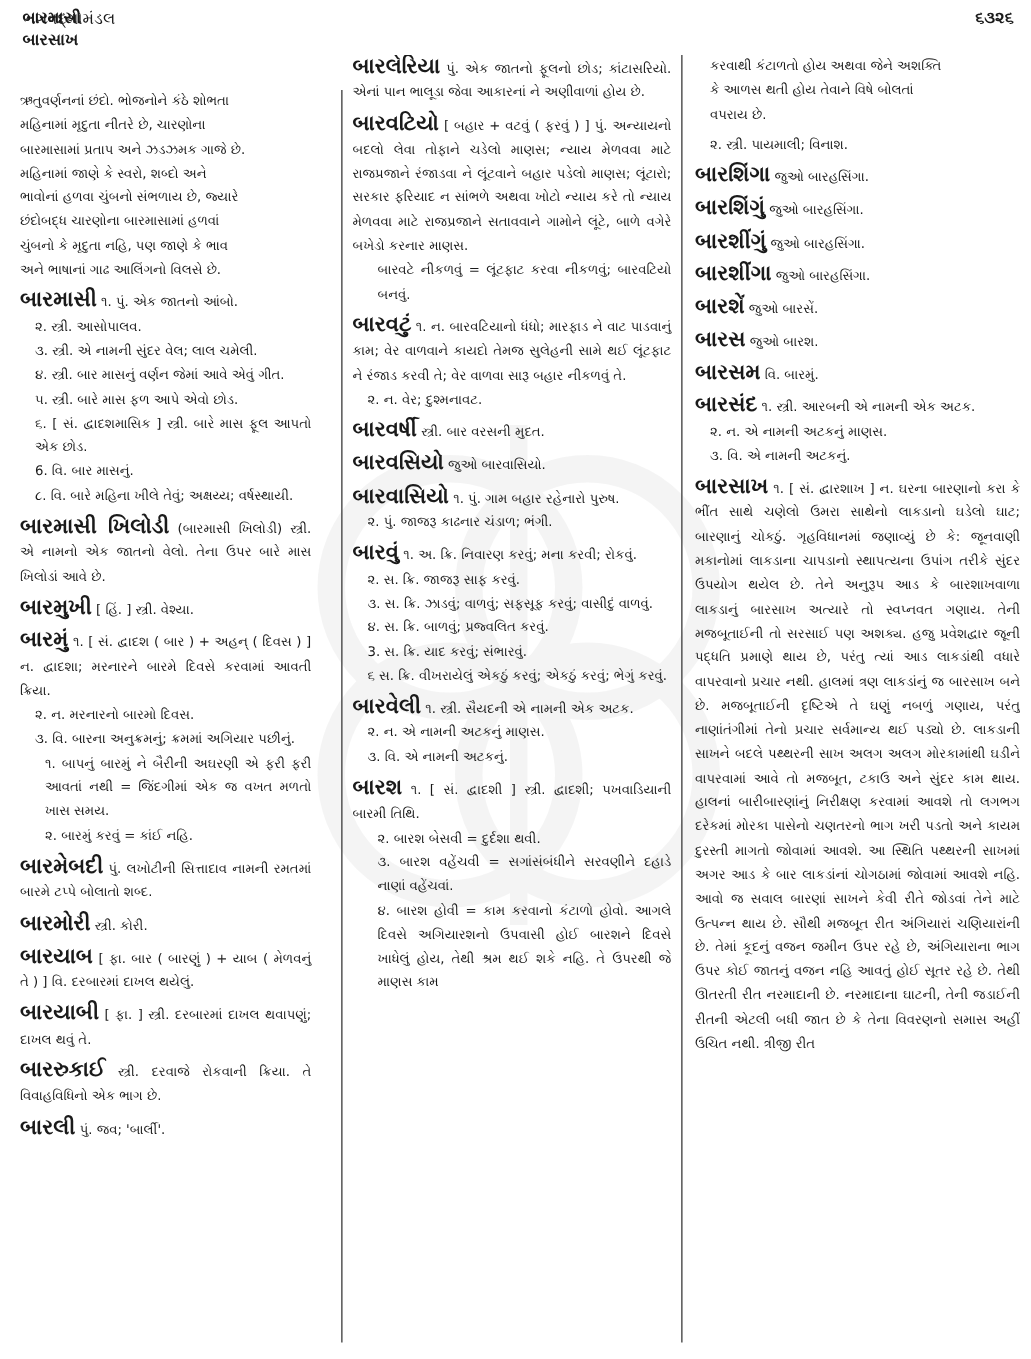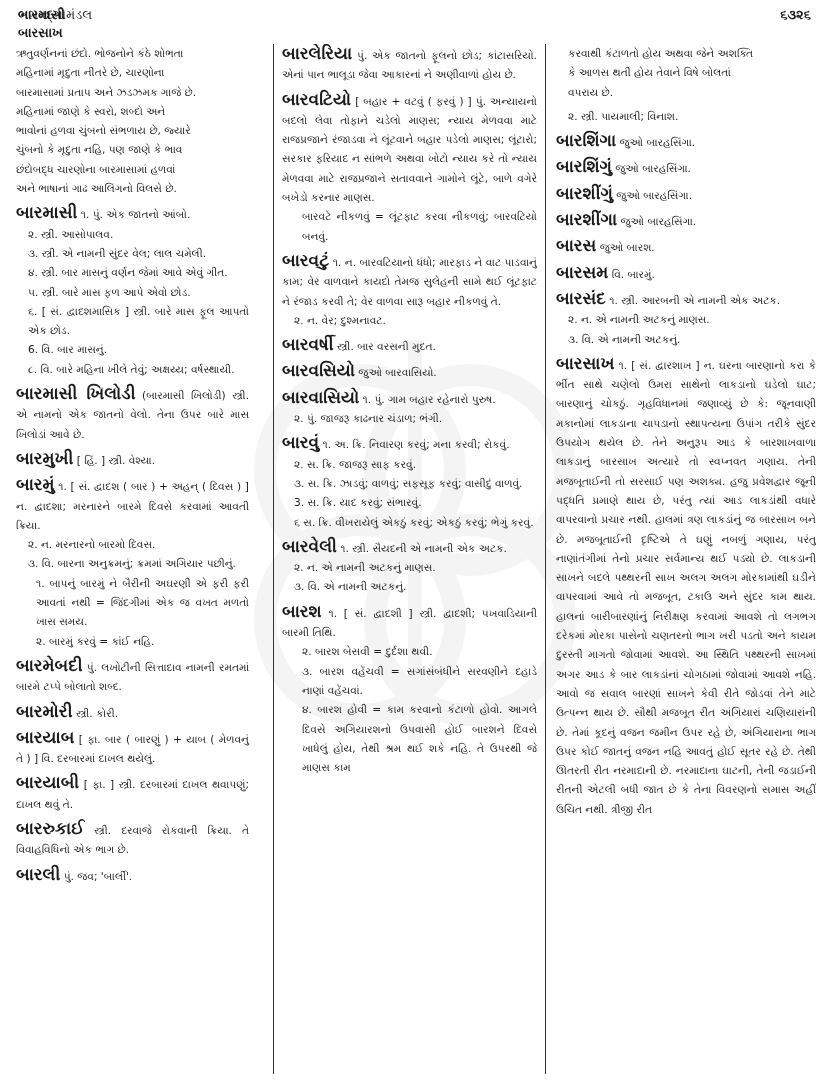--- a/index.html
+++ b/index.html
@@ -27,21 +27,21 @@
     position: absolute; right: 0; top: 2px; font-size: 13px; line-height: 17px; font-weight: bold; margin-left: 48px;
   }
   .columns {
     position: absolute; top: 44px; left: 16px; width: 800px; height: 1030px;
     display: flex;
   }
   .col {
     box-sizing: border-box; overflow: hidden;
     font-size: 10.6px; line-height: 19.3px; text-align: justify;
   }
-  .col1 { width: 258px; padding-right: 24px; border-right: 1.5px solid #333; }
+  .col1 { width: 258px; padding-right: 24px; border-right: 1.5px solid #333; margin-top: 28px; }
   .col2 { width: 272px; padding: 0 8px 0 8px; border-right: 1.5px solid #333; }
   .col3 { width: 270px; padding-left: 10px; }
   .entry { margin: 0 0 5px 0; }
   .line { display: block; }
   .head { font-weight: bold; font-size: 17px; }
   .indent { padding-left: 12px; }
   .indent2 { padding-left: 20px; }
 </style>
 </head>
 <body>
@@ -62,22 +62,22 @@
 </div>
 
 <div class="columns">
   <div class="col col1" id="col-0">
       <div class="entry">
         <span class="line">ઋતુવર્ણનનાં છંદો. ભોજનોને કંઠે શોભતા</span>
         <span class="line">મહિનામાં મૃદુતા નીતરે છે, ચારણોના</span>
         <span class="line">બારમાસામાં પ્રતાપ અને ઝડઝમક ગાજે છે.</span>
         <span class="line">મહિનામાં જાણે કે સ્વરો, શબ્દો અને</span>
         <span class="line">ભાવોનાં હળવા ચુંબનો સંભળાય છે, જ્યારે</span>
+        <span class="line">છંદોબદ્ધ ચારણોના બારમાસામાં હળવાં</span>
         <span class="line">ચુંબનો કે મૃદુતા નહિ, પણ જાણે કે ભાવ</span>
-        <span class="line">છંદોબદ્ધ ચારણોના બારમાસામાં હળવાં</span>
         <span class="line">અને ભાષાનાં ગાઢ આલિંગનો વિલસે છે.</span>
       </div>
       <div class="entry">
         <div><span class="head">બારમાસી</span> <span>૧. પું. એક જાતનો આંબો.</span></div>
         <div class="indent">૨. સ્ત્રી. આસોપાલવ.</div>
         <div class="indent">૩. સ્ત્રી. એ નામની સુંદર વેલ; લાલ ચમેલી.</div>
         <div class="indent">૪. સ્ત્રી. બાર માસનું વર્ણન જેમાં આવે એવું ગીત.</div>
         <div class="indent">૫. સ્ત્રી. બારે માસ ફળ આપે એવો છોડ.</div>
         <div class="indent">૬. [ સં. દ્વાદશમાસિક ] સ્ત્રી. બારે માસ ફૂલ આપતો એક છોડ.</div>
         <div class="indent">6. વિ. બાર માસનું.</div>
@@ -134,20 +134,21 @@
         <div><span class="head">બારવસિયો</span> <span>જુઓ બારવાસિયો.</span></div>
       </div>
       <div class="entry">
         <div><span class="head">બારવાસિયો</span> <span>૧. પું. ગામ બહાર રહેનારો પુરુષ.</span></div>
         <div class="indent">૨. પું. જાજરૂ કાઢનાર ચંડાળ; ભંગી.</div>
       </div>
       <div class="entry">
         <div><span class="head">બારવું</span> <span>૧. અ. ક્રિ. નિવારણ કરવું; મના કરવી; રોકવું.</span></div>
         <div class="indent">૨. સ. ક્રિ. જાજરૂ સાફ કરવું.</div>
         <div class="indent">૩. સ. ક્રિ. ઝાડવું; વાળવું; સફસૂફ કરવું; વાસીદું વાળવું.</div>
+        <div class="indent">૪. સ. ક્રિ. બાળવું; પ્રજ્વલિત કરવું.</div>
         <div class="indent">3. સ. ક્રિ. યાદ કરવું; સંભારવું.</div>
         <div class="indent">૬ સ. ક્રિ. વીખરાયેલું એકઠું કરવું; એકઠું કરવું; ભેગું કરવું.</div>
       </div>
       <div class="entry">
         <div><span class="head">બારવેલી</span> <span>૧. સ્ત્રી. સૈયદની એ નામની એક અટક.</span></div>
         <div class="indent">૨. ન. એ નામની અટકનું માણસ.</div>
         <div class="indent">૩. વિ. એ નામની અટકનું.</div>
       </div>
       <div class="entry">
         <div><span class="head">બારશ</span> <span>૧. [ સં. દ્વાદશી ] સ્ત્રી. દ્વાદશી; પખવાડિયાની બારમી તિથિ.</span></div>
@@ -171,20 +172,23 @@
       <div class="entry">
         <div><span class="head">બારશિંગું</span> <span>જુઓ બારહસિંગા.</span></div>
       </div>
       <div class="entry">
         <div><span class="head">બારશીંગું</span> <span>જુઓ બારહસિંગા.</span></div>
       </div>
       <div class="entry">
         <div><span class="head">બારશીંગા</span> <span>જુઓ બારહસિંગા.</span></div>
       </div>
       <div class="entry">
+        <div><span class="head">બારશેં</span> <span>જુઓ બારસેં.</span></div>
+      </div>
+      <div class="entry">
         <div><span class="head">બારસ</span> <span>જુઓ બારશ.</span></div>
       </div>
       <div class="entry">
         <div><span class="head">બારસમ</span> <span>વિ. બારમું.</span></div>
       </div>
       <div class="entry">
         <div><span class="head">બારસંદ</span> <span>૧. સ્ત્રી. આરબની એ નામની એક અટક.</span></div>
         <div class="indent">૨. ન. એ નામની અટકનું માણસ.</div>
         <div class="indent">૩. વિ. એ નામની અટકનું.</div>
       </div>

